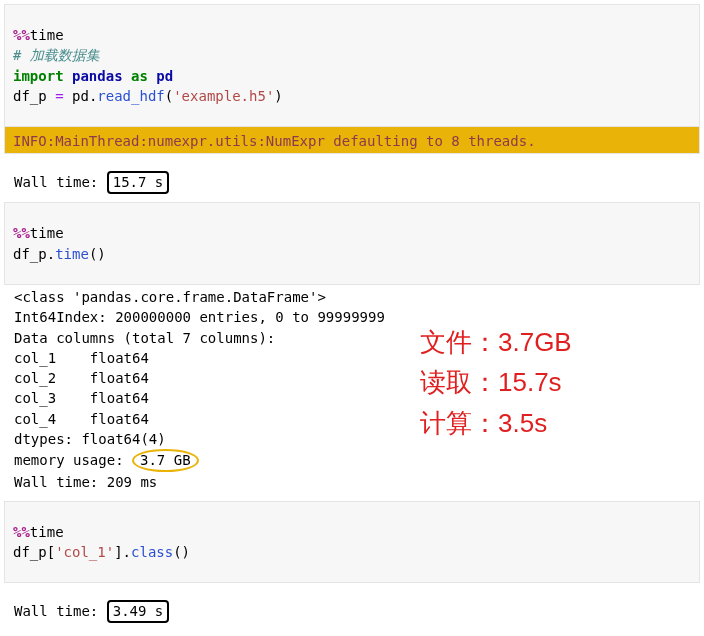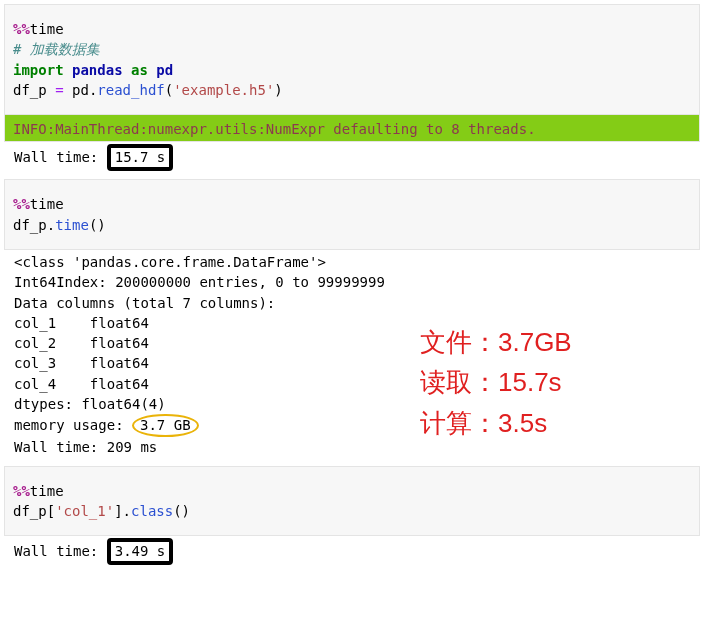--- a/index.html
+++ b/index.html
@@ -10,26 +10,26 @@
     font-size: 14px;
     line-height: 1.45;
     color: #000;
     background: #fff;
     width: 704px;
     position: relative;
   }
   .cell-in {
     background: #f7f7f7;
     border: 1px solid #e4e4e4;
-    padding: 14px 8px;
+    padding: 20px 8px;
     margin: 2px 2px 0 2px;
     white-space: pre;
   }
   .info-box {
-    background: #84cc16;
+    background: #eab308;
     border: 1px solid #e4e4e4;
     border-top: none;
     padding: 4px 8px 2px 8px;
     margin: 0 2px 0 2px;
     color: #8c3a4f;
     white-space: pre;
   }
   .out-plain {
     padding: 2px 8px 6px 10px;
     margin: 0 2px;
@@ -38,24 +38,25 @@
   }
   .t-mag   { color: #a71d8d; font-weight: bold; }   
   .t-comm  { color: #488c8c; font-style: italic; }  
   .t-kw    { color: #008000; font-weight: bold; }   
   .t-mod   { color: #0a0aa5; font-weight: bold; }   
   .t-str   { color: #b24949; }                      
   .t-call  { color: #2b50d1; }                      
   .t-op    { color: #a020f0; }
   .red-rect {
     display: inline-block;
-    border: 4px solid #000000;
+    border: 2px solid #000000;
     border-radius: 4px;
     padding: 0 4px;
     line-height: 1.35;
+    margin-top: 15px;
   }
   .red-oval {
     display: inline-block;
     border: 2px solid #eab308;
     border-radius: 50% / 50%;
     padding: 0 6px;
     line-height: 1.35;
   }
   .annot {
     position: absolute;

